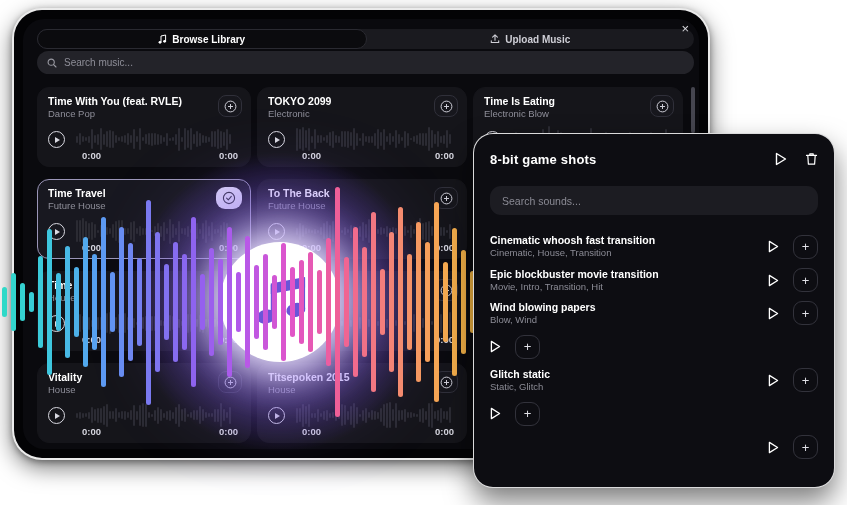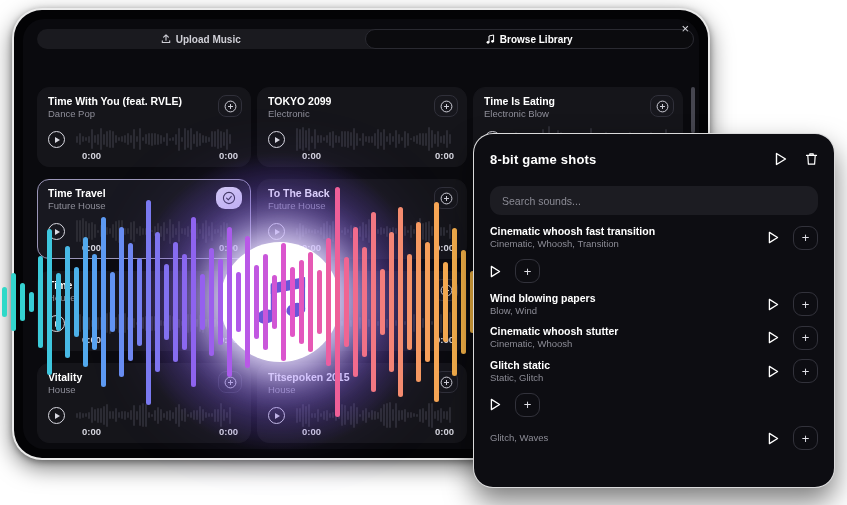--- a/index.html
+++ b/index.html
@@ -117,21 +117,21 @@
   .vknob { position:absolute; right:-2px; top:50%; transform:translateY(-50%);
     width:13px; height:13px; border-radius:50%; background:#ffffff; box-shadow:0 0 0 2px #1b1b21 inset; }
   .vval { color:#e9e9ef; font-size:10.5px; width:22px; text-align:right; }
   .p-search {
     margin-top:16px; height:29px; background:#1c1c22; border-radius:11px;
     display:flex; align-items:center; padding:0 12px;
   }
   .p-search input { background:transparent; border:none; outline:none; width:100%;
     color:#bfbfc8; font-size:10.5px; font-family:"Liberation Sans", sans-serif; }
   .p-search input::placeholder { color:#8a8a94; }
-  .slist { margin-top:6px; }
+  .slist { margin-top:15px; }
   .srow { height:33.4px; display:flex; align-items:center; justify-content:space-between; }
   .s-title { color:#ffffff; font-size:10.5px; font-weight:bold; line-height:13px; }
   .s-tags { color:#8c8c96; font-size:9.5px; line-height:12px; }
   .s-actions { display:flex; align-items:center; gap:14px; }
   .s-add {
     width:25px; height:24px; border:1px solid #32323b; border-radius:9px; background:transparent;
     color:#e2e2e8; font-size:13px; line-height:1; display:flex; align-items:center; justify-content:center;
   }
   svg { display:block; }
 </style>
@@ -139,41 +139,50 @@
 <body>
 
 <div class="stage">
 
   <div class="tablet">
     <div class="screen">
 
       <span class="close-x">×</span>
 
       <div class="tabbar">
-        <div class="tab">
-          <span class="tico">
-            <svg width="10" height="10" viewBox="0 0 10 10">
-                <path d="M5 6.2V1M2.6 3.1 5 .8l2.4 2.3M1.3 6.8v1.7h7.4V6.8" fill="none" stroke="#cfcfd6" stroke-width="1.1" stroke-linecap="round" stroke-linejoin="round"></path>
-              </svg>
-          </span>
-          <span>Upload Music</span>
-        </div>
         <div class="tab active">
           <span class="tico">
             <svg width="9" height="10" viewBox="0 0 9 10">
                 <path d="M3 8.3V2l4.6-1v6.3" fill="none" stroke="#fff" stroke-width="1"></path>
                 <circle cx="2" cy="8.3" r="1.4" fill="#fff"></circle>
                 <circle cx="6.6" cy="7.3" r="1.4" fill="#fff"></circle>
               </svg>
           </span>
           <span>Browse Library</span>
         </div>
+        <div class="tab">
+          <span class="tico">
+            <svg width="10" height="10" viewBox="0 0 10 10">
+                <path d="M5 6.2V1M2.6 3.1 5 .8l2.4 2.3M1.3 6.8v1.7h7.4V6.8" fill="none" stroke="#cfcfd6" stroke-width="1.1" stroke-linecap="round" stroke-linejoin="round"></path>
+              </svg>
+          </span>
+          <span>Upload Music</span>
+        </div>
       </div>
 
       <div class="filterrow">
+        <div class="search-pill">
+          <span>
+            <svg width="10" height="10" viewBox="0 0 10 10">
+                <circle cx="4.2" cy="4.2" r="3.1" fill="none" stroke="#9a9aa3" stroke-width="1.1"></circle>
+                <path d="M6.6 6.6 9 9" stroke="#9a9aa3" stroke-width="1.1" stroke-linecap="round"></path>
+              </svg>
+          </span>
+          <input type="text" placeholder="Search music..." style="">
+        </div>
       </div>
 
       <div class="grid" id="grid">
   <div class="card">
     <div class="c-title">Time With You (feat. RVLE)</div>
     <div class="c-genre">Dance Pop</div>
     <div class="c-add">
       <svg width="13" height="13" viewBox="0 0 13 13">
                 <circle cx="6.5" cy="6.5" r="5.4" fill="none" stroke="#cdcdd6" stroke-width="1"></circle>
                 <path d="M6.5 4v5M4 6.5h5" stroke="#cdcdd6" stroke-width="1"></path>
@@ -1118,21 +1127,51 @@
 
 
     <div class="p-search">
       <input type="text" placeholder="Search sounds..." style="">
     </div>
 
     <div class="slist" id="slist">
   <div class="srow">
     <div>
       <div class="s-title">Cinematic whoosh fast transition</div>
-      <div class="s-tags">Cinematic, Whoosh, Transition</div>
+      <div class="s-tags">Cinematic, House, Transition</div>
+    </div>
+    <div class="s-actions">
+      <span>
+        <svg width="11" height="13" viewBox="0 0 11 13">
+                <path d="M1.4 1.4 9.6 6.5 1.4 11.6Z" fill="none" stroke="#fff" stroke-width="1.3" stroke-linejoin="round"></path>
+              </svg>
+      </span>
+      <button class="s-add">+</button>
+    </div>
+  </div>
+
+  <div class="srow">
+    <div>
+      <div class="s-title">Epic blockbuster movie transition</div>
+      <div class="s-tags">Movie, Intro, Transition, Hit</div>
+    </div>
+    <div class="s-actions">
+      <span>
+        <svg width="11" height="13" viewBox="0 0 11 13">
+                <path d="M1.4 1.4 9.6 6.5 1.4 11.6Z" fill="none" stroke="#fff" stroke-width="1.3" stroke-linejoin="round"></path>
+              </svg>
+      </span>
+      <button class="s-add">+</button>
+    </div>
+  </div>
+
+  <div class="srow">
+    <div>
+      <div class="s-title">Wind blowing papers</div>
+      <div class="s-tags">Blow, Wind</div>
     </div>
     <div class="s-actions">
       <span>
         <svg width="11" height="13" viewBox="0 0 11 13">
                 <path d="M1.4 1.4 9.6 6.5 1.4 11.6Z" fill="none" stroke="#fff" stroke-width="1.3" stroke-linejoin="round"></path>
               </svg>
       </span>
       <button class="s-add">+</button>
     </div>
   </div>
@@ -1143,50 +1182,20 @@
         <svg width="11" height="13" viewBox="0 0 11 13">
                 <path d="M1.4 1.4 9.6 6.5 1.4 11.6Z" fill="none" stroke="#fff" stroke-width="1.3" stroke-linejoin="round"></path>
               </svg>
       </span>
       <button class="s-add">+</button>
     </div>
   </div>
 
   <div class="srow">
     <div>
-      <div class="s-title">Wind blowing papers</div>
-      <div class="s-tags">Blow, Wind</div>
-    </div>
-    <div class="s-actions">
-      <span>
-        <svg width="11" height="13" viewBox="0 0 11 13">
-                <path d="M1.4 1.4 9.6 6.5 1.4 11.6Z" fill="none" stroke="#fff" stroke-width="1.3" stroke-linejoin="round"></path>
-              </svg>
-      </span>
-      <button class="s-add">+</button>
-    </div>
-  </div>
-
-  <div class="srow">
-    <div>
-      <div class="s-title">Cinematic whoosh stutter</div>
-      <div class="s-tags">Cinematic, Whoosh</div>
-    </div>
-    <div class="s-actions">
-      <span>
-        <svg width="11" height="13" viewBox="0 0 11 13">
-                <path d="M1.4 1.4 9.6 6.5 1.4 11.6Z" fill="none" stroke="#fff" stroke-width="1.3" stroke-linejoin="round"></path>
-              </svg>
-      </span>
-      <button class="s-add">+</button>
-    </div>
-  </div>
-
-  <div class="srow">
-    <div>
       <div class="s-title">Glitch static</div>
       <div class="s-tags">Static, Glitch</div>
     </div>
     <div class="s-actions">
       <span>
         <svg width="11" height="13" viewBox="0 0 11 13">
                 <path d="M1.4 1.4 9.6 6.5 1.4 11.6Z" fill="none" stroke="#fff" stroke-width="1.3" stroke-linejoin="round"></path>
               </svg>
       </span>
       <button class="s-add">+</button>
@@ -1199,21 +1208,20 @@
         <svg width="11" height="13" viewBox="0 0 11 13">
                 <path d="M1.4 1.4 9.6 6.5 1.4 11.6Z" fill="none" stroke="#fff" stroke-width="1.3" stroke-linejoin="round"></path>
               </svg>
       </span>
       <button class="s-add">+</button>
     </div>
   </div>
 
   <div class="srow">
     <div>
-      <div class="s-tags">Glitch, Waves</div>
     </div>
     <div class="s-actions">
       <span>
         <svg width="11" height="13" viewBox="0 0 11 13">
                 <path d="M1.4 1.4 9.6 6.5 1.4 11.6Z" fill="none" stroke="#fff" stroke-width="1.3" stroke-linejoin="round"></path>
               </svg>
       </span>
       <button class="s-add">+</button>
     </div>
   </div>

